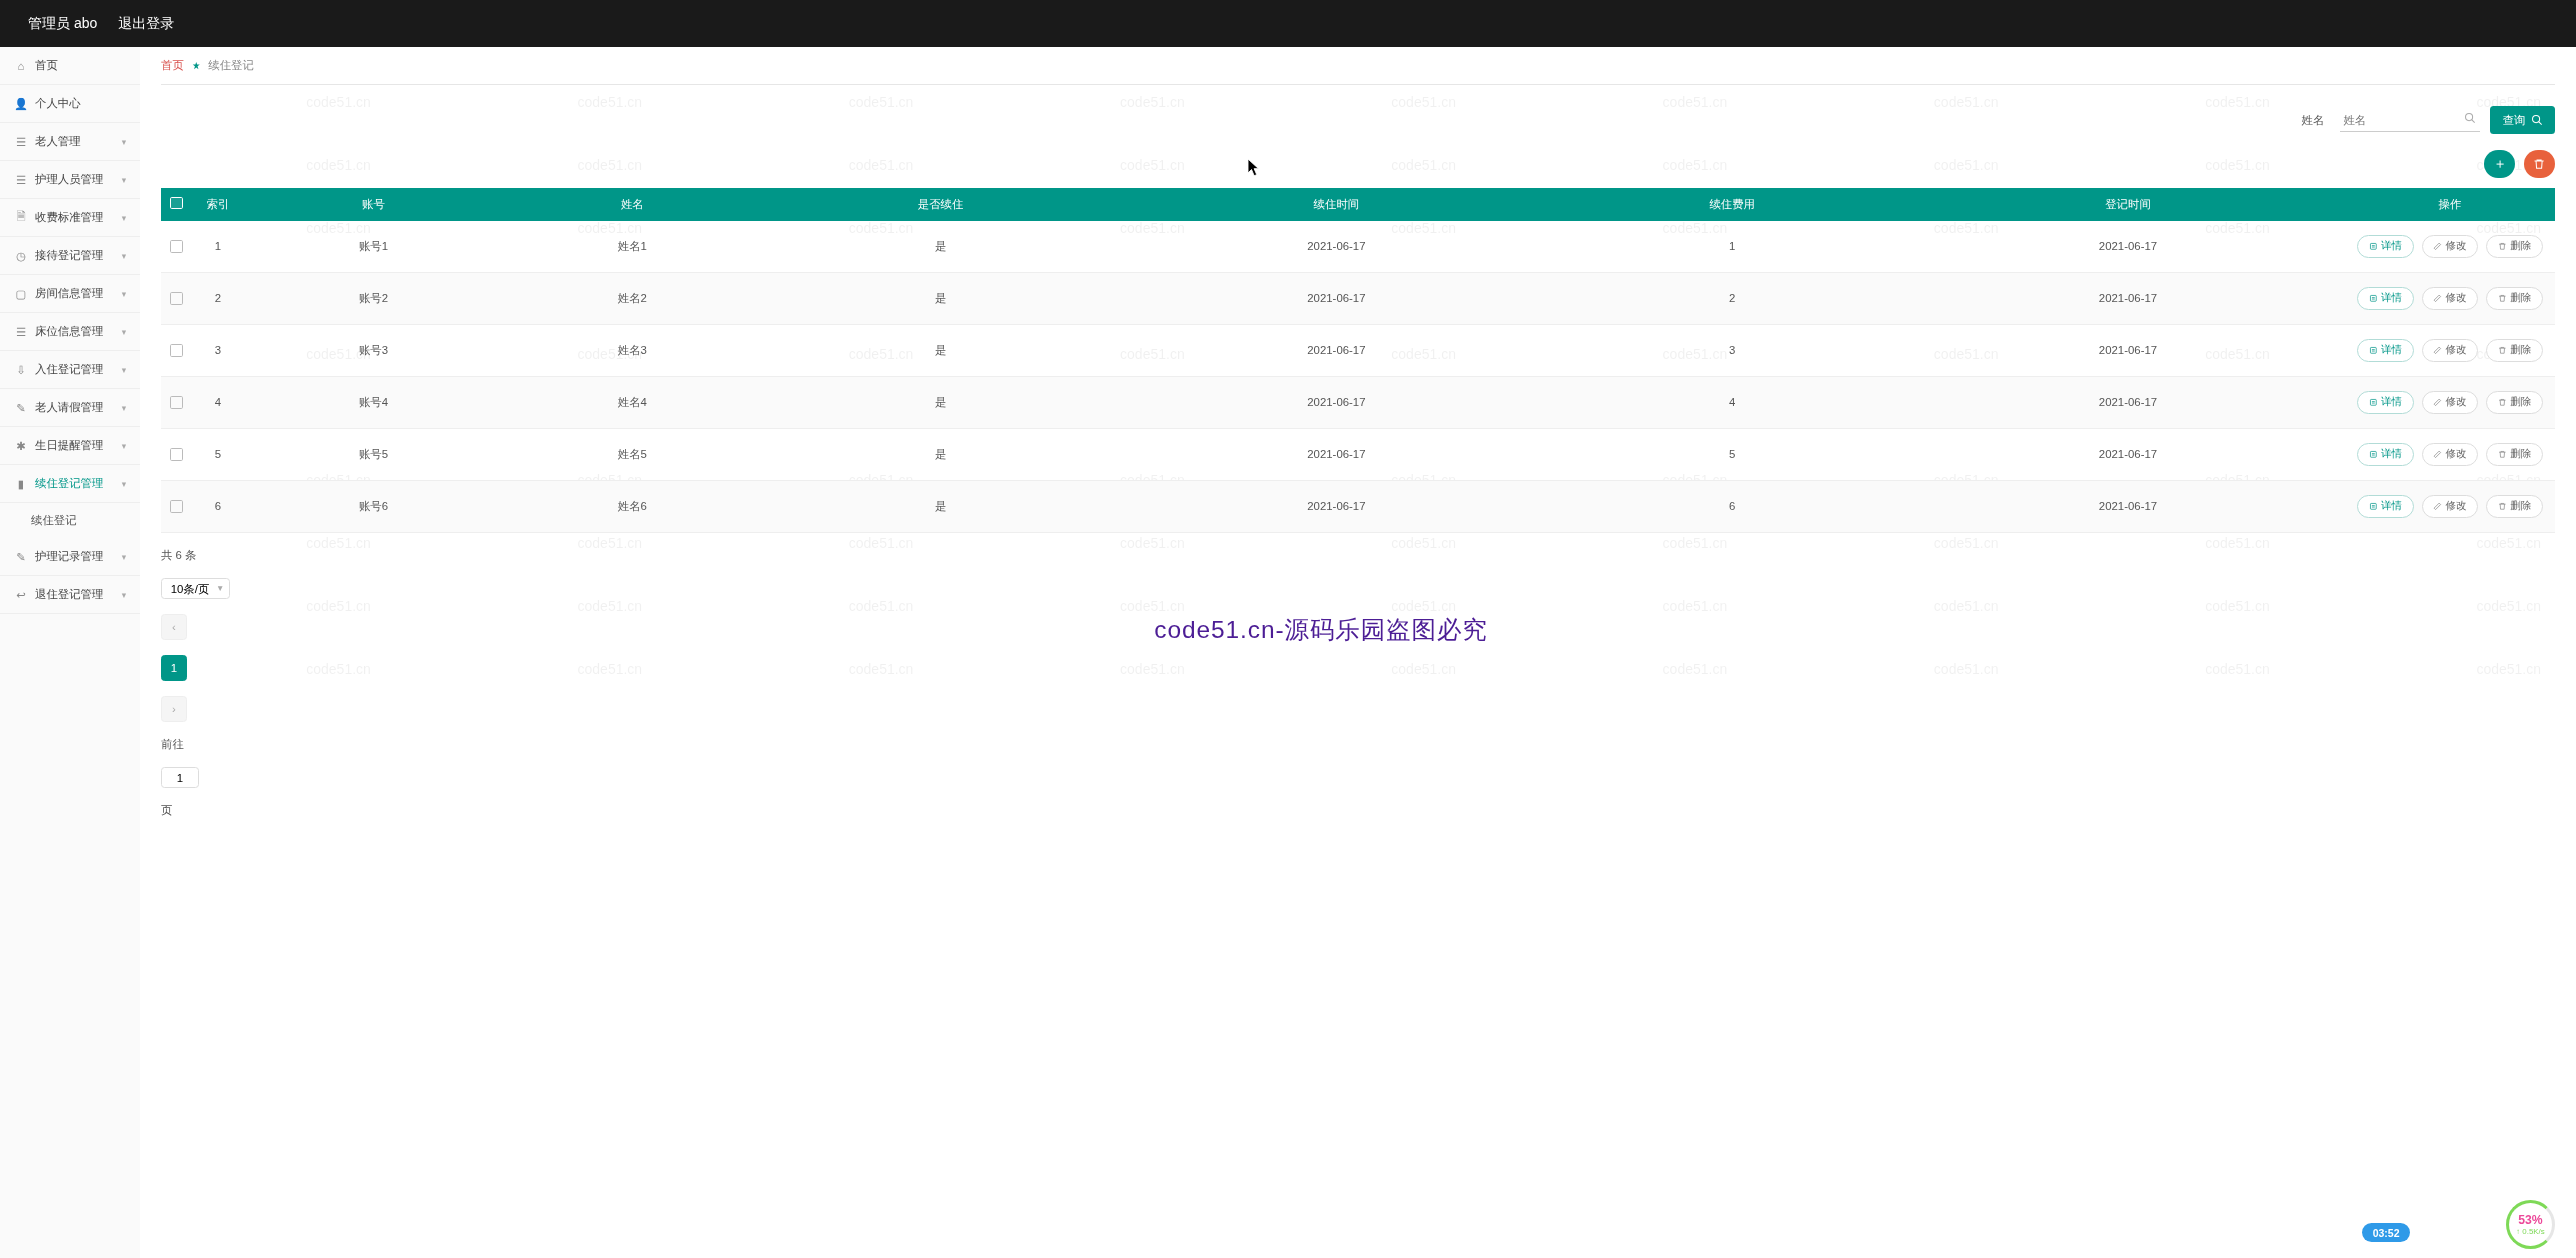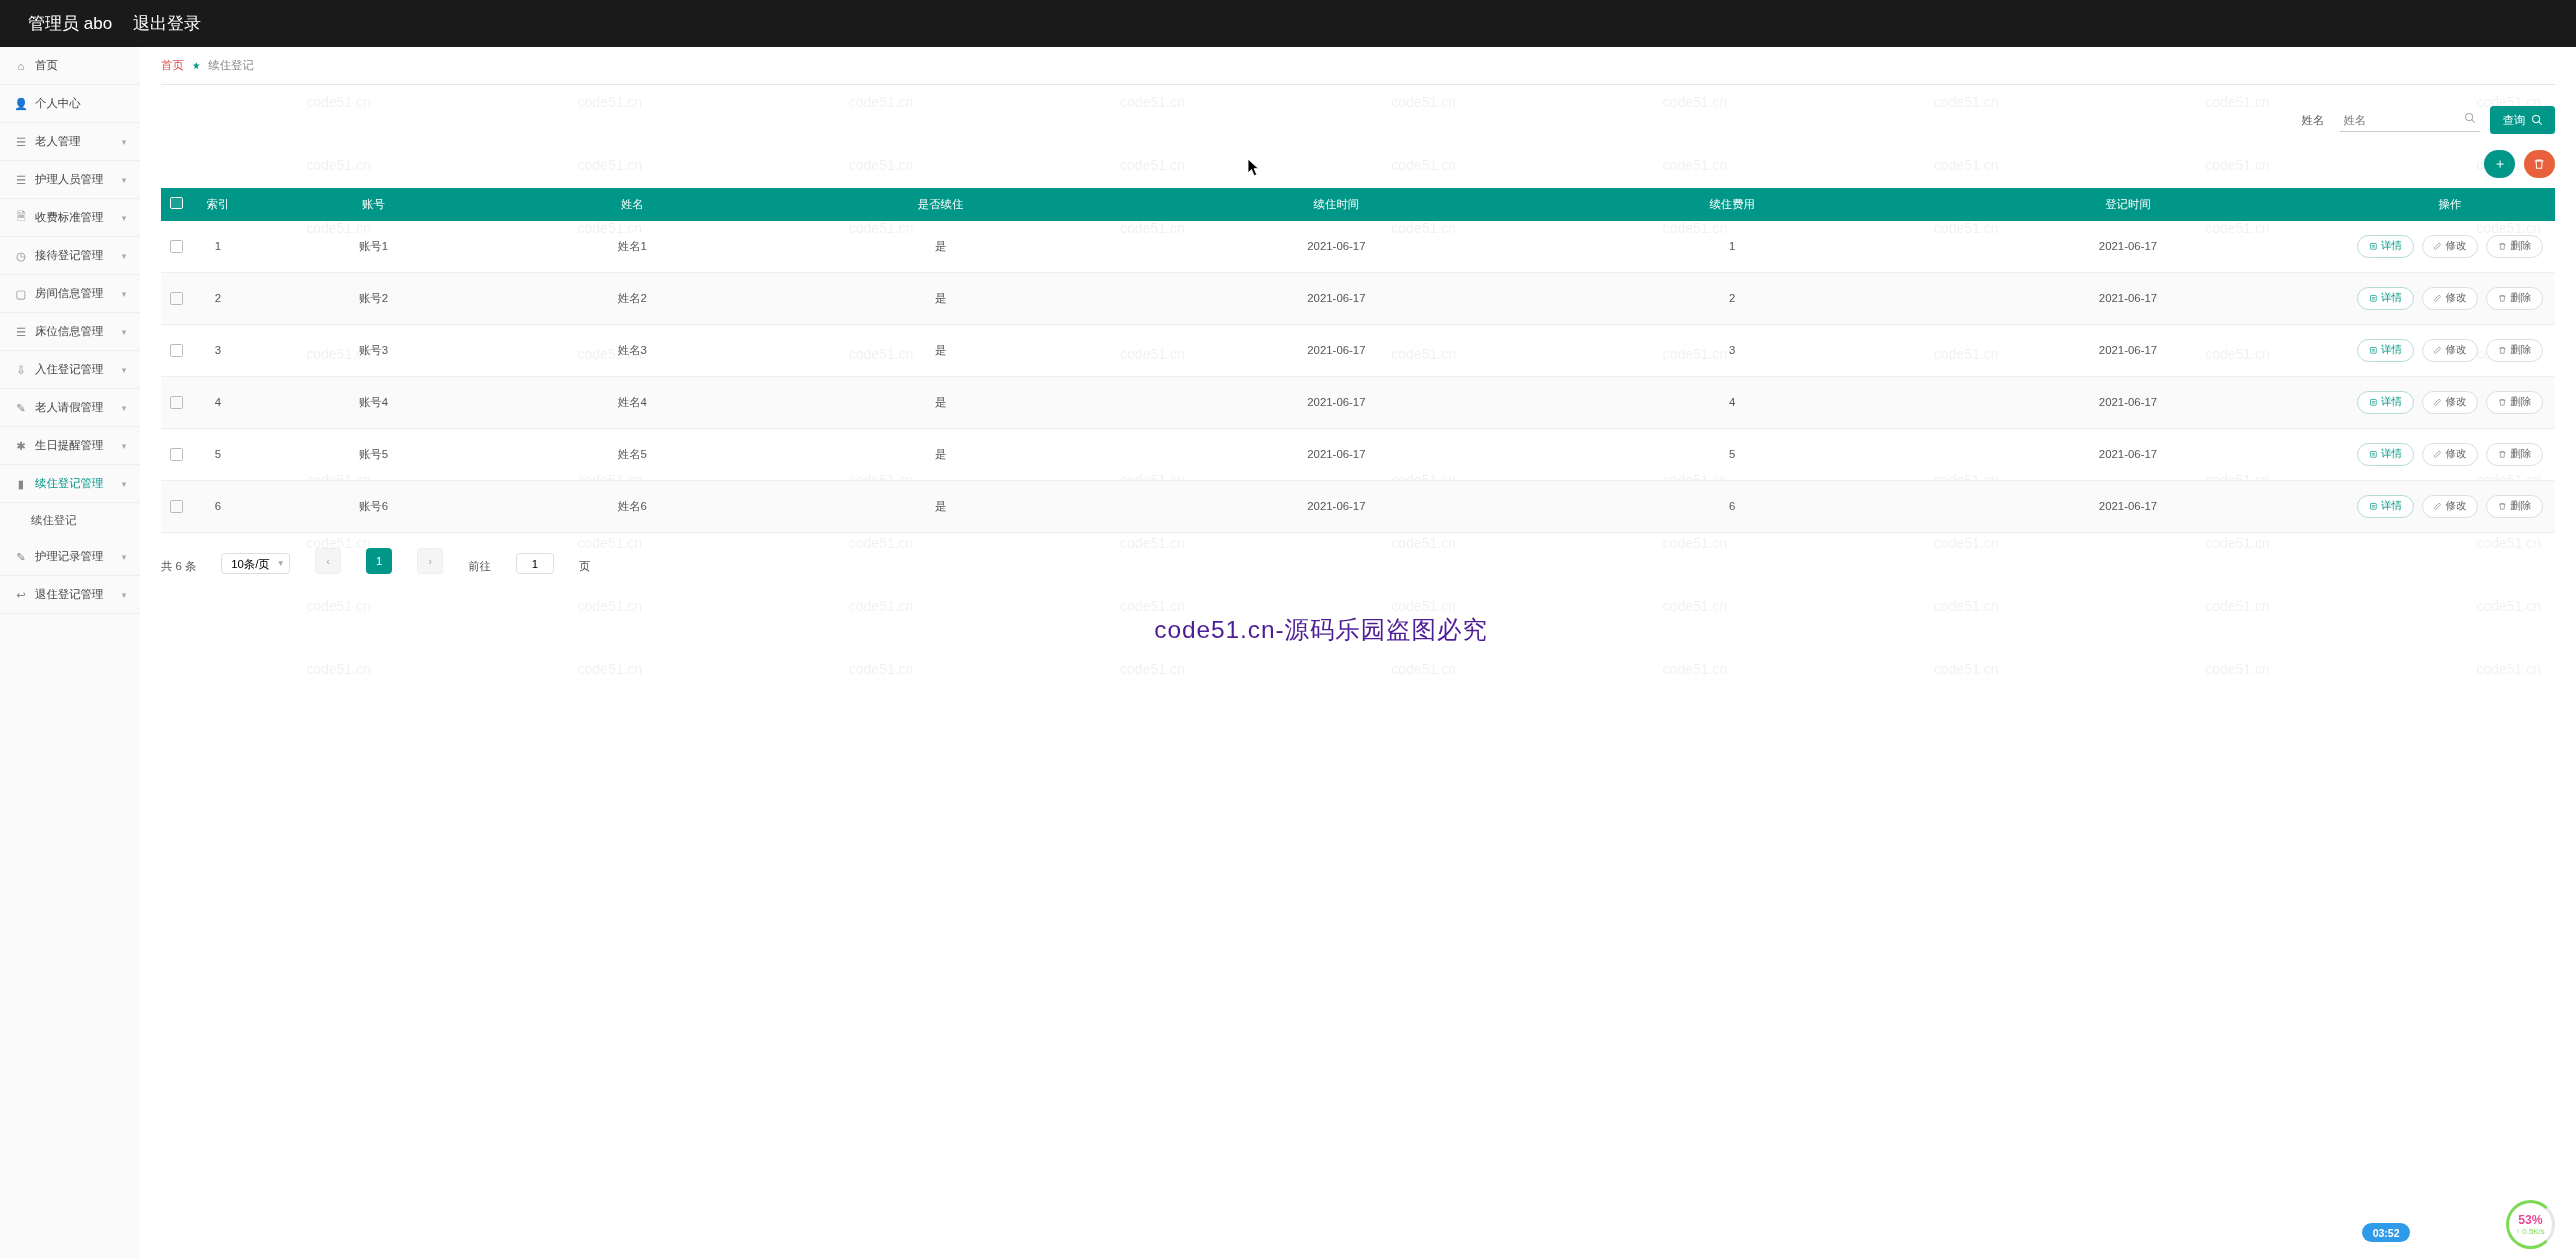--- a/index.html
+++ b/index.html
@@ -1,19 +1,19 @@
 <!DOCTYPE html>
 <html style="font-size:14px"><head>
 <meta charset="utf-8">
 <style>
 * { margin: 0; padding: 0; box-sizing: border-box; font-family: -apple-system, "Helvetica Neue", Arial, "Microsoft YaHei", sans-serif; }
 body { background: #fff; font-size: 12.2px; color: #333; }
 .header { background: #1a1a1a; color: #fff; height: 47px; display: flex; align-items: center; justify-content: space-between; padding: 0 28px; }
 .header-title { flex: 1; text-align: center; font-weight: bold; font-size: 15.7px; letter-spacing: 0.9px; }
-.header-right { display: flex; gap: 21px; font-size: 17px; }
+.header-right { display: flex; gap: 21px; font-size: 14px; }
 .header-right span { cursor: pointer; }
 .layout { display: flex; }
 .sidebar { width: 140px; background: #fafafa; min-height: calc(100vh - 47px); }
 .menu-item { display: flex; align-items: center; padding: 0 14px; height: 38px; cursor: pointer; color: #444; border-bottom: 0.9px solid #eee; gap: 7px; font-size: 11.4px; position: relative; }
 .menu-item.active { color: #009688; }
 .menu-item .icon { width: 14px; text-align: center; color: #888; }
 .menu-item .caret { margin-left: auto; font-size: 8.7px; color: #aaa; }
 .submenu-item { padding-left: 31px; height: 35px; display: flex; align-items: center; font-size: 11.4px; color: #555; cursor: pointer; }
 .main { flex: 1; padding: 0 21px 21px 21px; min-width: 0; }
 .breadcrumb { display: flex; align-items: center; gap: 7px; height: 38px; border-bottom: 0.9px solid #e6e6e6; font-size: 11.4px; }
@@ -34,21 +34,21 @@
 .table { width: 100%; border-collapse: collapse; }
 .table thead th { background: #009688; color: #fff; font-weight: normal; font-size: 11.4px; padding: 8.7px 7px; text-align: center; }
 .table tbody td { text-align: center; font-size: 11.4px; padding: 14px 7px; border-bottom: 0.9px solid #eee; color: #555; }
 .table tbody tr:nth-child(even) td { background: #fafafa; }
 .checkbox { width: 12.2px; height: 12.2px; border: 0.9px solid #bbb; display: inline-block; vertical-align: middle; border-radius: 1.7px; }
 .thead-checkbox { width: 12.2px; height: 12.2px; border: 0.9px solid #fff; display: inline-block; border-radius: 1.7px; background: rgba(255,255,255,0.1); }
 .action-btn { display: inline-flex; align-items: center; gap: 3.5px; border: 0.9px solid #ddd; border-radius: 14px; padding: 3.5px 10.5px; font-size: 10.5px; cursor: pointer; background: #fff; color: #555; margin: 0 2.6px; }
 .action-btn.detail { color: #009688; border-color: #b2dcd7; justify-content: center; }
 .action-btn.edit { color: #666; }
 .action-btn.delete { color: #666; }
-.pagination-row { display: flex; align-items: flex-end; gap: 25px; padding: 15.7px 0 7px 0; font-size: 11.4px; color: #555; }
+.pagination-row { display: flex; align-items: flex-start; gap: 15px; padding: 15.7px 0 7px 0; font-size: 11.4px; color: #555; flex-direction: column; }
 .pag-total { color: #555; }
 .pag-select { border: 0.9px solid #ddd; border-radius: 3.5px; padding: 3.5px 19px 3.5px 8.7px; font-size: 11.4px; background: #fff; appearance: none; position: relative; }
 .pag-select-wrap { position: relative; display: inline-block; }
 .pag-select-wrap::after { content: '▾'; position: absolute; right: 7px; top: 3.5px; color: #aaa; font-size: 9.6px; pointer-events: none; }
 .pag-btn { width: 26px; height: 26px; border: 0.9px solid #eee; background: #f5f5f5; color: #aaa; border-radius: 3.5px; display: inline-flex; align-items: center; justify-content: center; cursor: pointer; }
 .pag-btn.active { background: #009688; color: #fff; border-color: #009688; }
 .pag-goto-input { width: 38px; border: 0.9px solid #ddd; border-radius: 3.5px; text-align: center; padding: 3.5px; font-size: 11.4px; }
 .watermark { position: fixed; top: 50%; left: 50%; transform: translate(-50%, -50%); color: #4c1d95; font-size: 24.5px; pointer-events: none; z-index: 9999; letter-spacing: 0.9px; margin-left: 33px; }
 .cursor-ptr { position: fixed; pointer-events: none; z-index: 10000; }
 .time-badge { position: fixed; bottom: 15.7px; right: 166px; background: #2f9ae8; color: #fff; border-radius: 12.2px; padding: 3.5px 10.5px; font-size: 10.5px; font-weight: bold; }

